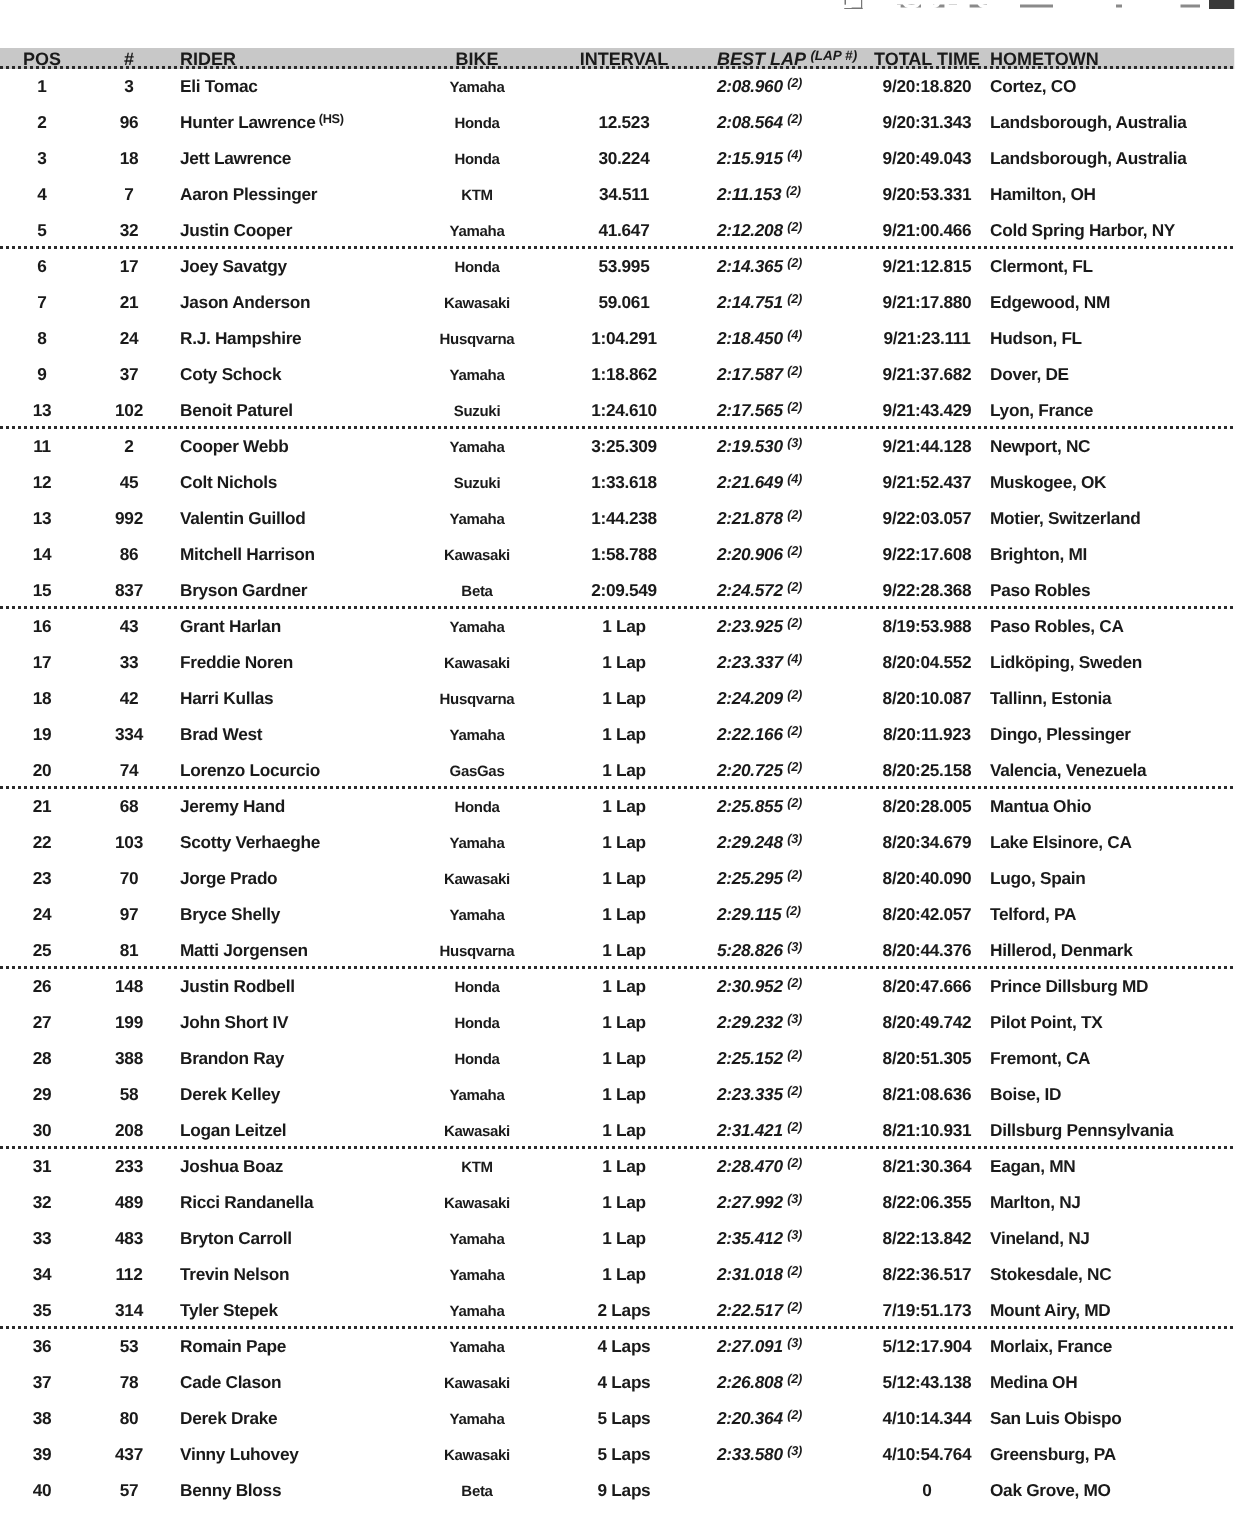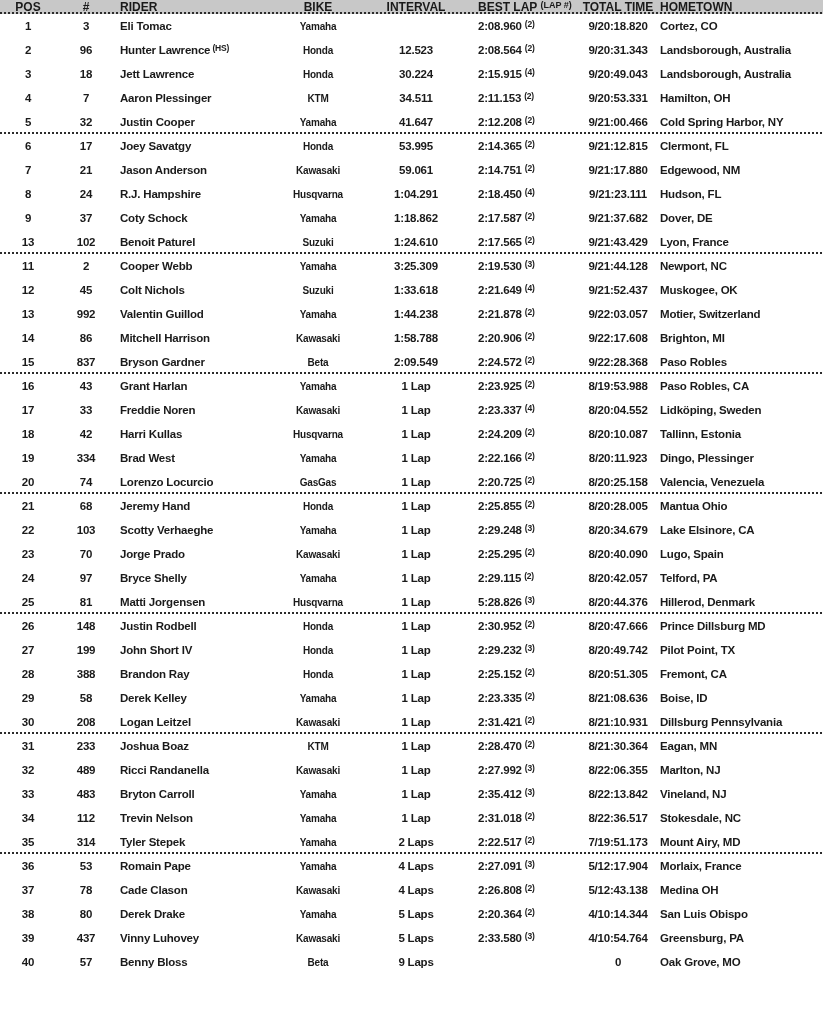--- a/index.html
+++ b/index.html
@@ -25,20 +25,21 @@
     transform: translate(-50%, -52%);
     color: #ffffff; font-size: 20px; font-weight: bold;
     letter-spacing: -0.2px; white-space: nowrap;
   }
 
   
   .col-header {
     height: 20px; background: #c8c8c8; display: flex; align-items: center;
     font-size: 12px; font-weight: bold; box-sizing: border-box;
     position: relative;
+    margin-top: 32px;
   }
   .col-header::after, .row.sep::after {
     content: ""; position: absolute; left: 0; right: 0; bottom: -1px; height: 3px;
     background: repeating-linear-gradient(90deg, #2b2b2b 0 2px, rgba(255,255,255,0) 2px 4px);
   }
 
   
   .tbody { height: 960px; display: flex; flex-direction: column; }
   .row {
     height: 24px; display: flex; align-items: center;
@@ -46,21 +47,21 @@
     position: relative; box-sizing: border-box; background: #fff;
   }
 
   
   .c { box-sizing: border-box; white-space: nowrap; overflow: visible; }
   .c.pos      { width: 56px;  text-align: center; }
   .c.num      { width: 60px;  text-align: center; }
   .c.rider    { width: 164px; text-align: left; padding-left: 4px; }
   .c.bike     { width: 76px;  text-align: center; }
   .c.interval { width: 120px; text-align: center; }
-  .c.bestlap  { width: 104px; text-align: left; padding-left: 2px; }
+  .c.bestlap  { width: 104px; text-align: left; padding-left: 2px; font-style: italic; }
   .c.total    { width: 76px;  text-align: center; }
   .c.hometown { width: 167px; text-align: left; padding-left: 4px; }
 
   .row .c.bike { font-size: 10px; }
   .sup { font-size: 8.5px; position: relative; top: -3.5px; font-weight: bold; }
   .col-header .sup { font-size: 9px; }
 
   
   .bottom-bar { height: 6px; background: #0d0d0d; }
 </style>

